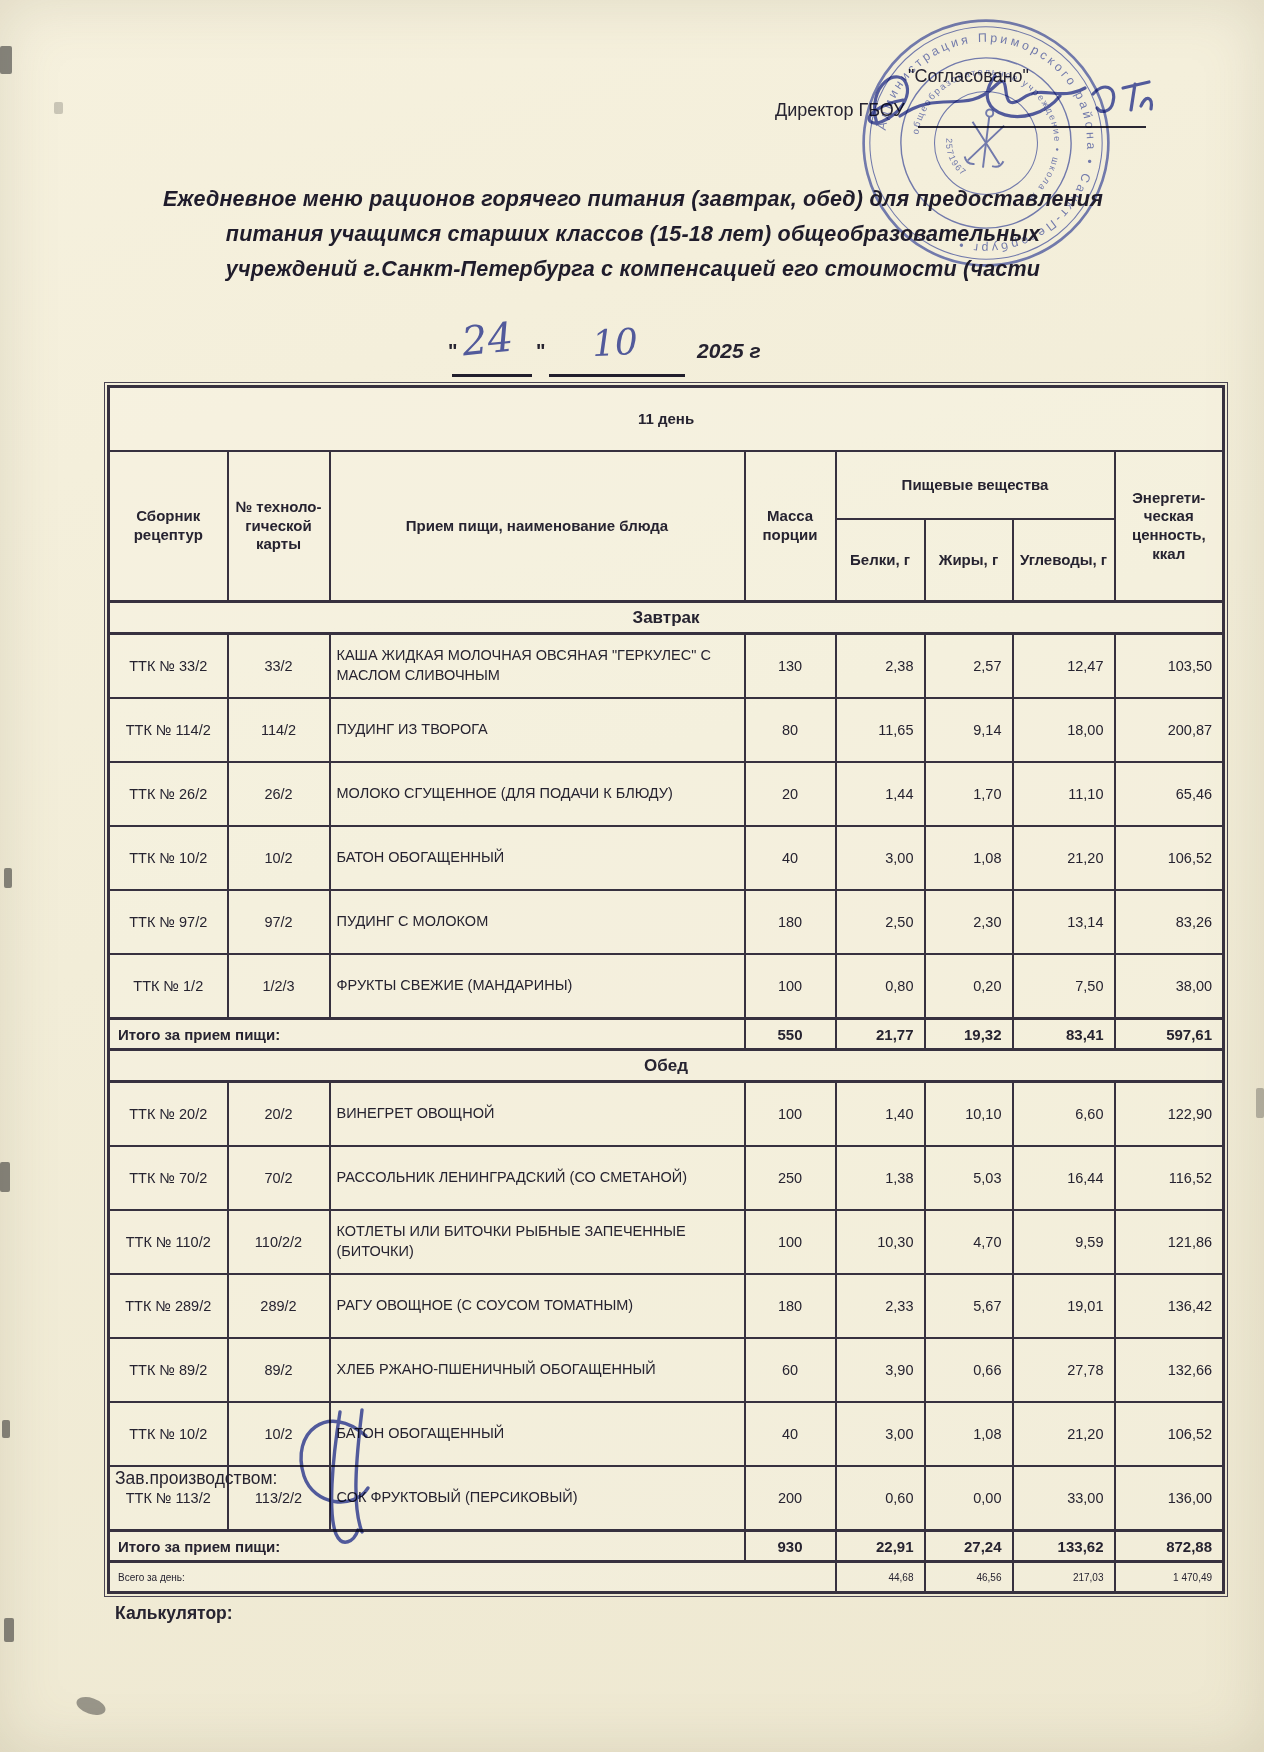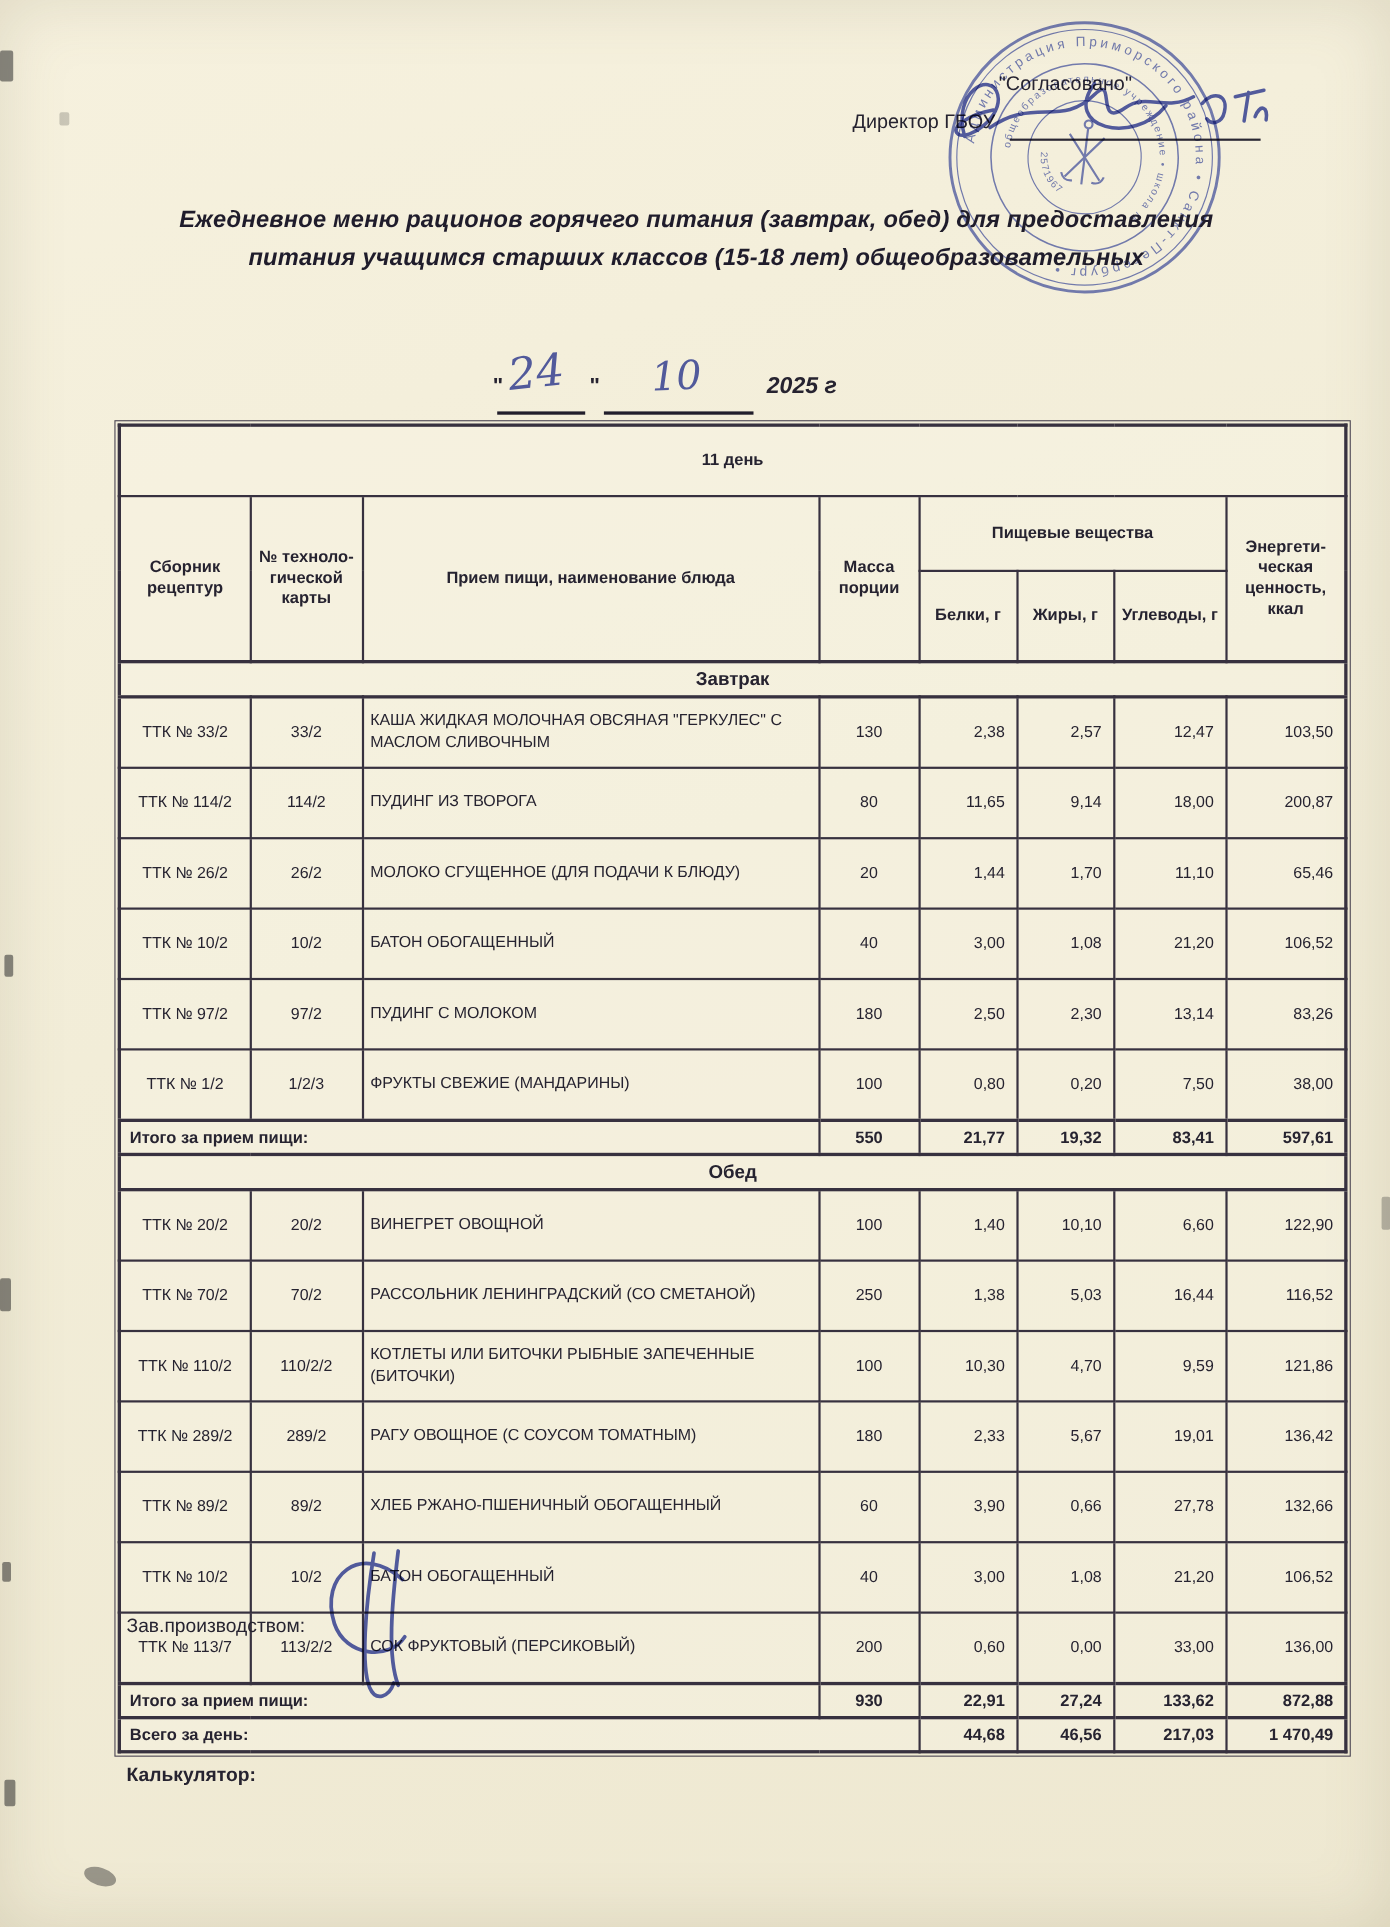--- a/index.html
+++ b/index.html
@@ -48,21 +48,21 @@
   .sub-head th{height:48px;}
   .section-cell{height:27px;text-align:center;font-size:17px;font-weight:bold;border-top-width:3px !important;border-bottom-width:3px !important;}
   .dish-row td{height:58px;font-size:14.5px;vertical-align:middle;border-top-width:2.5px;}
   .cell-recipe{text-align:center;}
   .cell-card{text-align:center;}
   .cell-name{text-align:left;padding:2px 6px;line-height:1.35;}
   .cell-mass{text-align:center;font-size:15px;}
   .cell-num{text-align:right;padding-right:10px;font-size:15px;}
   .total-row td{height:26px;font-weight:bold;font-size:15px;border-top-width:3px;}
   .total-label{text-align:left;padding-left:8px;margin-top:40px;}
-  .grand-row td{height:26px;font-weight:bold;font-size:15px;border-top-width:3px;}
+  .grand-row td{height:26px;font-weight:normal;font-size:10px;border-top-width:3px;}
   
   .manager{left:115px;top:1468px;font-size:17.5px;font-weight:normal;}
   .calculator{left:115px;top:1603px;font-size:17.5px;font-weight:bold;}
   
   .ink{position:absolute;mix-blend-mode:multiply;}
   .stamp-svg{left:848px;top:10px;width:276px;height:266px;transform:rotate(7deg);opacity:.85;}
   .dir-sig{left:845px;top:58px;width:320px;height:95px;}
   .mgr-sig{left:280px;top:1402px;width:125px;height:150px;}
 </style>
 </head>
@@ -118,20 +118,21 @@
       <path d="M55,58 C95,30 120,58 150,28 C170,8 150,60 178,40 C198,26 214,44 240,30"></path>
       <path d="M150,18 C120,58 185,75 215,38"></path>
       <path d="M248,36 C258,24 272,28 268,44 C266,54 256,56 252,50"></path>
       <path d="M278,30 l26,-6 M290,26 l-4,26 M296,48 c5,-12 12,-9 10,3"></path>
     </g>
   </svg>
 
   <div class="abs title">
     <span>Ежедневное меню рационов горячего питания (завтрак, обед) для предоставления</span>
     <span>питания  учащимся старших классов (15-18 лет) общеобразовательных</span>
+    <span>учреждений г.Санкт-Петербурга с компенсацией его стоимости (части</span>
   </div>
 
   <div class="abs q d-q1">"</div>
   <div class="abs hand d-day">24</div>
   <div class="abs q d-q2">"</div>
   <div class="abs hand d-month">10</div>
   <div class="abs d-ul1"></div>
   <div class="abs d-ul2"></div>
   <div class="abs d-year">2025 г</div>
 
@@ -293,21 +294,21 @@
           <td class="cell-recipe">ТТК № 10/2</td>
           <td class="cell-card">10/2</td>
           <td class="cell-name">БАТОН ОБОГАЩЕННЫЙ</td>
           <td class="cell-mass">40</td>
           <td class="cell-num">3,00</td>
           <td class="cell-num">1,08</td>
           <td class="cell-num">21,20</td>
           <td class="cell-num">106,52</td>
         </tr>
         <tr class="dish-row">
-          <td class="cell-recipe">ТТК № 113/7</td>
+          <td class="cell-recipe">ТТК № 113/2</td>
           <td class="cell-card">113/2/2</td>
           <td class="cell-name">СОК ФРУКТОВЫЙ (ПЕРСИКОВЫЙ)</td>
           <td class="cell-mass">200</td>
           <td class="cell-num">0,60</td>
           <td class="cell-num">0,00</td>
           <td class="cell-num">33,00</td>
           <td class="cell-num">136,00</td>
         </tr>
         <tr class="total-row">
           <td class="total-label" colspan="3">Итого за прием пищи:</td>

